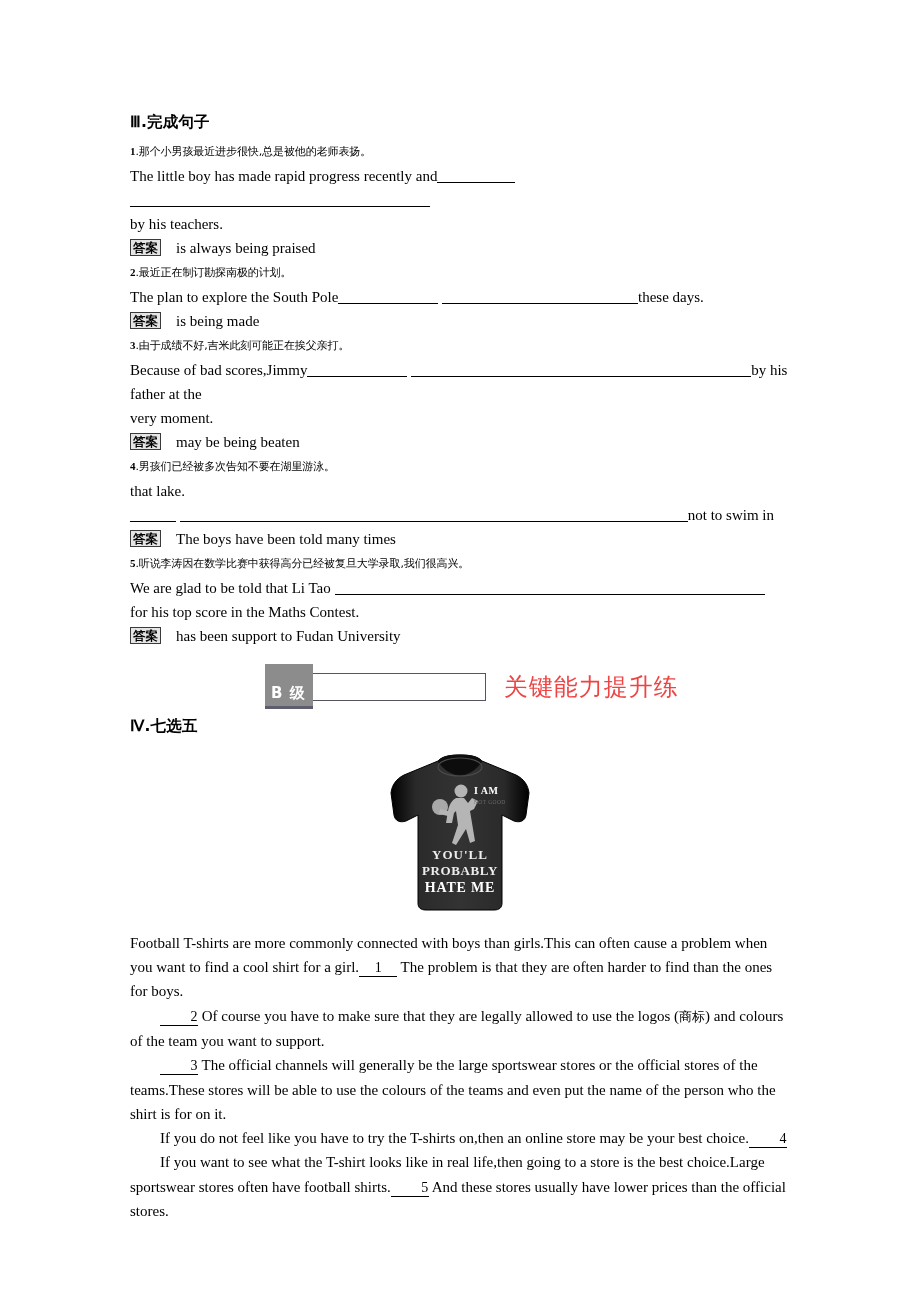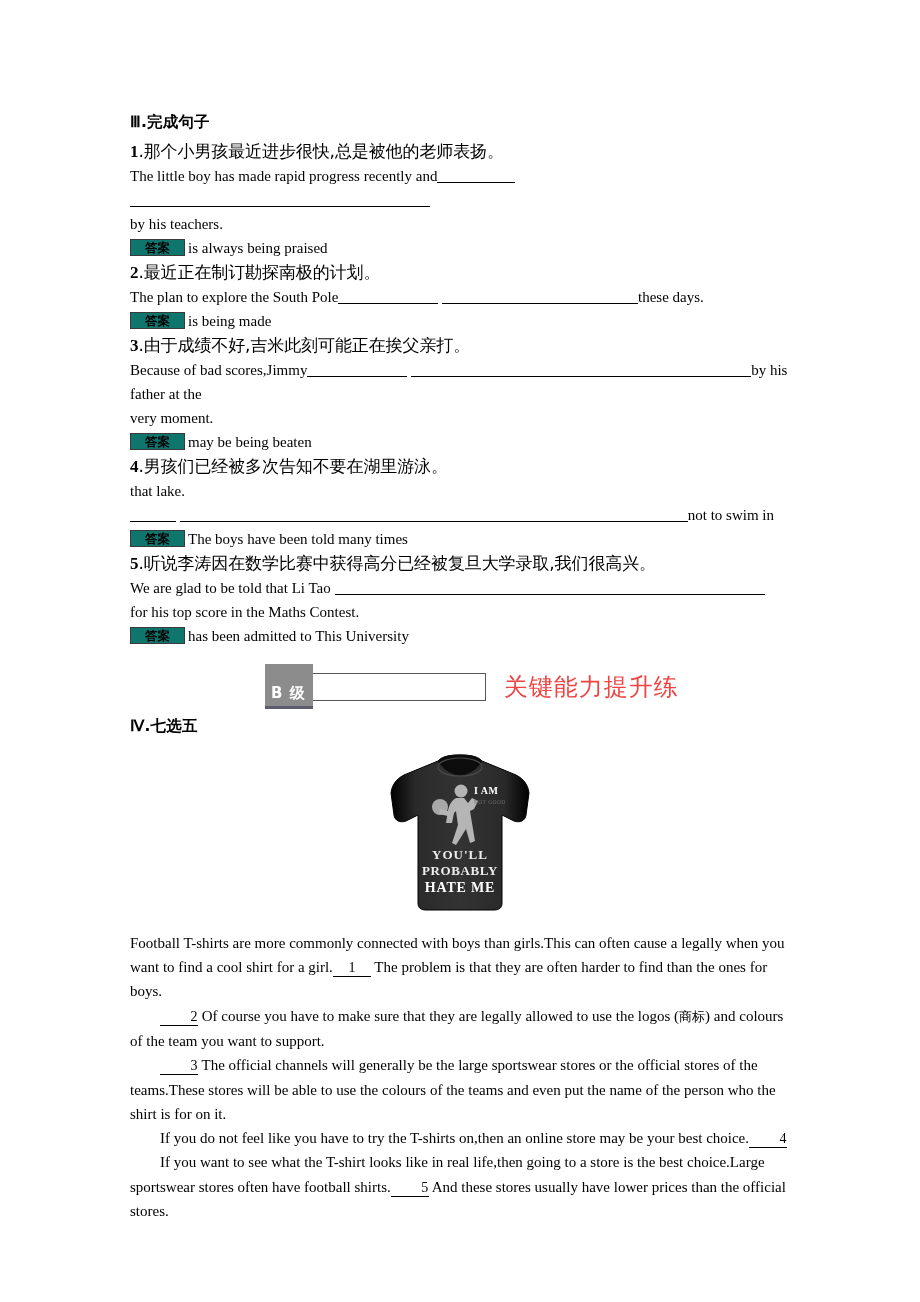--- a/index.html
+++ b/index.html
@@ -46,21 +46,21 @@
 
   
   .qline {
     font-size: 14.6px;
     line-height: 24px;
     margin: 0;
     white-space: normal;
   }
   .qline.cn {
     font-family: "DejaVu Sans", "Liberation Sans", sans-serif;
-    font-size: 17px;
+    font-size: 11px;
     letter-spacing: -0.1px;
   }
   .qnum {
     font-family: "Liberation Serif", serif;
     font-weight: bold;
   }
   .en {
     font-family: "Liberation Serif", "DejaVu Serif", serif;
     font-size: 15px;
   }
@@ -80,26 +80,26 @@
   .b-full { width: 508px; }
   .b-wide { width: 430px; }
   .b-tiny { width: 46px; }
 
   
   .ans-tag {
     display: inline-block;
     font-family: "DejaVu Sans", "Liberation Sans", sans-serif;
     font-size: 12.5px;
     font-weight: bold;
-    background: #0f766e;
+    background: #e5e5e5;
     border: 1px solid #3a3a3a;
-    padding: 0 14px;
+    padding: 0 2px;
     line-height: 15px;
     vertical-align: 1px;
-    margin-right: 3px;
+    margin-right: 15px;
   }
   .ans-text {
     font-family: "Liberation Serif", serif;
     font-size: 15px;
   }
   .ansline {
     line-height: 24px;
     margin: 0;
   }
 
@@ -210,21 +210,21 @@
     <div class="ansline"><span class="ans-tag">答案</span><span class="ans-text">may be being beaten</span></div>
 
     <div class="qline cn"><span class="qnum">4</span><span>.男孩们已经被多次告知不要在湖里游泳。</span></div>
     <div class="qline en"><span>that lake.</span></div>
     <div class="qline en"><span class="blank b-tiny"></span>&nbsp;<span class="blank b-full"></span><span>not to swim in</span></div>
     <div class="ansline"><span class="ans-tag">答案</span><span class="ans-text">The boys have been told many times</span></div>
 
     <div class="qline cn"><span class="qnum">5</span><span>.听说李涛因在数学比赛中获得高分已经被复旦大学录取,我们很高兴。</span></div>
     <div class="qline en"><span>We are glad to be told that Li Tao</span>&nbsp;<span class="blank b-wide"></span></div>
     <div class="qline en"><span>for his top score in the Maths Contest.</span></div>
-    <div class="ansline"><span class="ans-tag">答案</span><span class="ans-text">has been admitted to This University</span></div>
+    <div class="ansline"><span class="ans-tag">答案</span><span class="ans-text">has been support to Fudan University</span></div>
 
     <div class="banner">
       <div class="banner-inner">
         <span class="bl-badge">B 级</span>
         <span class="bl-bar"></span>
         <span class="bl-title">关键能力提升练</span>
       </div>
     </div>
 
     <div class="sec-heading">
@@ -280,21 +280,21 @@
           <text x="88" y="41" fill="#ffffff" font-family="'Liberation Serif',serif" font-size="10" font-weight="bold" letter-spacing="0.5">I AM</text>
           <text x="88" y="51" fill="#6a6a6a" font-family="'Liberation Serif',serif" font-size="5.5" letter-spacing="0.4">NOT GOOD</text>
           <text x="74" y="106" fill="#ededed" font-family="'Liberation Serif',serif" font-size="13" font-weight="bold" text-anchor="middle" letter-spacing="1">YOU'LL</text>
           <text x="74" y="122" fill="#ededed" font-family="'Liberation Serif',serif" font-size="13" font-weight="bold" text-anchor="middle" letter-spacing="0.6">PROBABLY</text>
           <text x="74" y="139" fill="#ffffff" font-family="'Liberation Serif',serif" font-size="14" font-weight="bold" text-anchor="middle" letter-spacing="0.8">HATE ME</text>
         </svg>
       </div>
     </div>
 
     <div class="passage">
-      <p><span>Football T-shirts are more commonly connected with boys than girls.This can often cause a legally when you want to find a cool shirt for a girl.</span><span class="gap">1</span><span> The problem is that they are often harder to find than the ones for boys.</span></p>
+      <p><span>Football T-shirts are more commonly connected with boys than girls.This can often cause a problem when you want to find a cool shirt for a girl.</span><span class="gap">1</span><span> The problem is that they are often harder to find than the ones for boys.</span></p>
 
       <p class="indent"><span class="gap">2</span><span> Of course you have to make sure that they are legally allowed to use the logos (</span><span class="cjk-inline">商标</span><span>) and colours of the team you want to support.</span></p>
 
       <p class="indent"><span class="gap">3</span><span> The official channels will generally be the large sportswear stores or the official stores of the teams.These stores will be able to use the colours of the teams and even put the name of the person who the shirt is for on it.</span></p>
 
       <p class="indent"><span>If you do not feel like you have to try the T-shirts on,then an online store may be your best choice.</span><span class="gap">4</span></p>
 
       <p class="indent"><span>If you want to see what the T-shirt looks like in real life,then going to a store is the best choice.Large sportswear stores often have football shirts.</span><span class="gap">5</span><span> And these stores usually have lower prices than the official stores.</span></p>
     </div>
 

